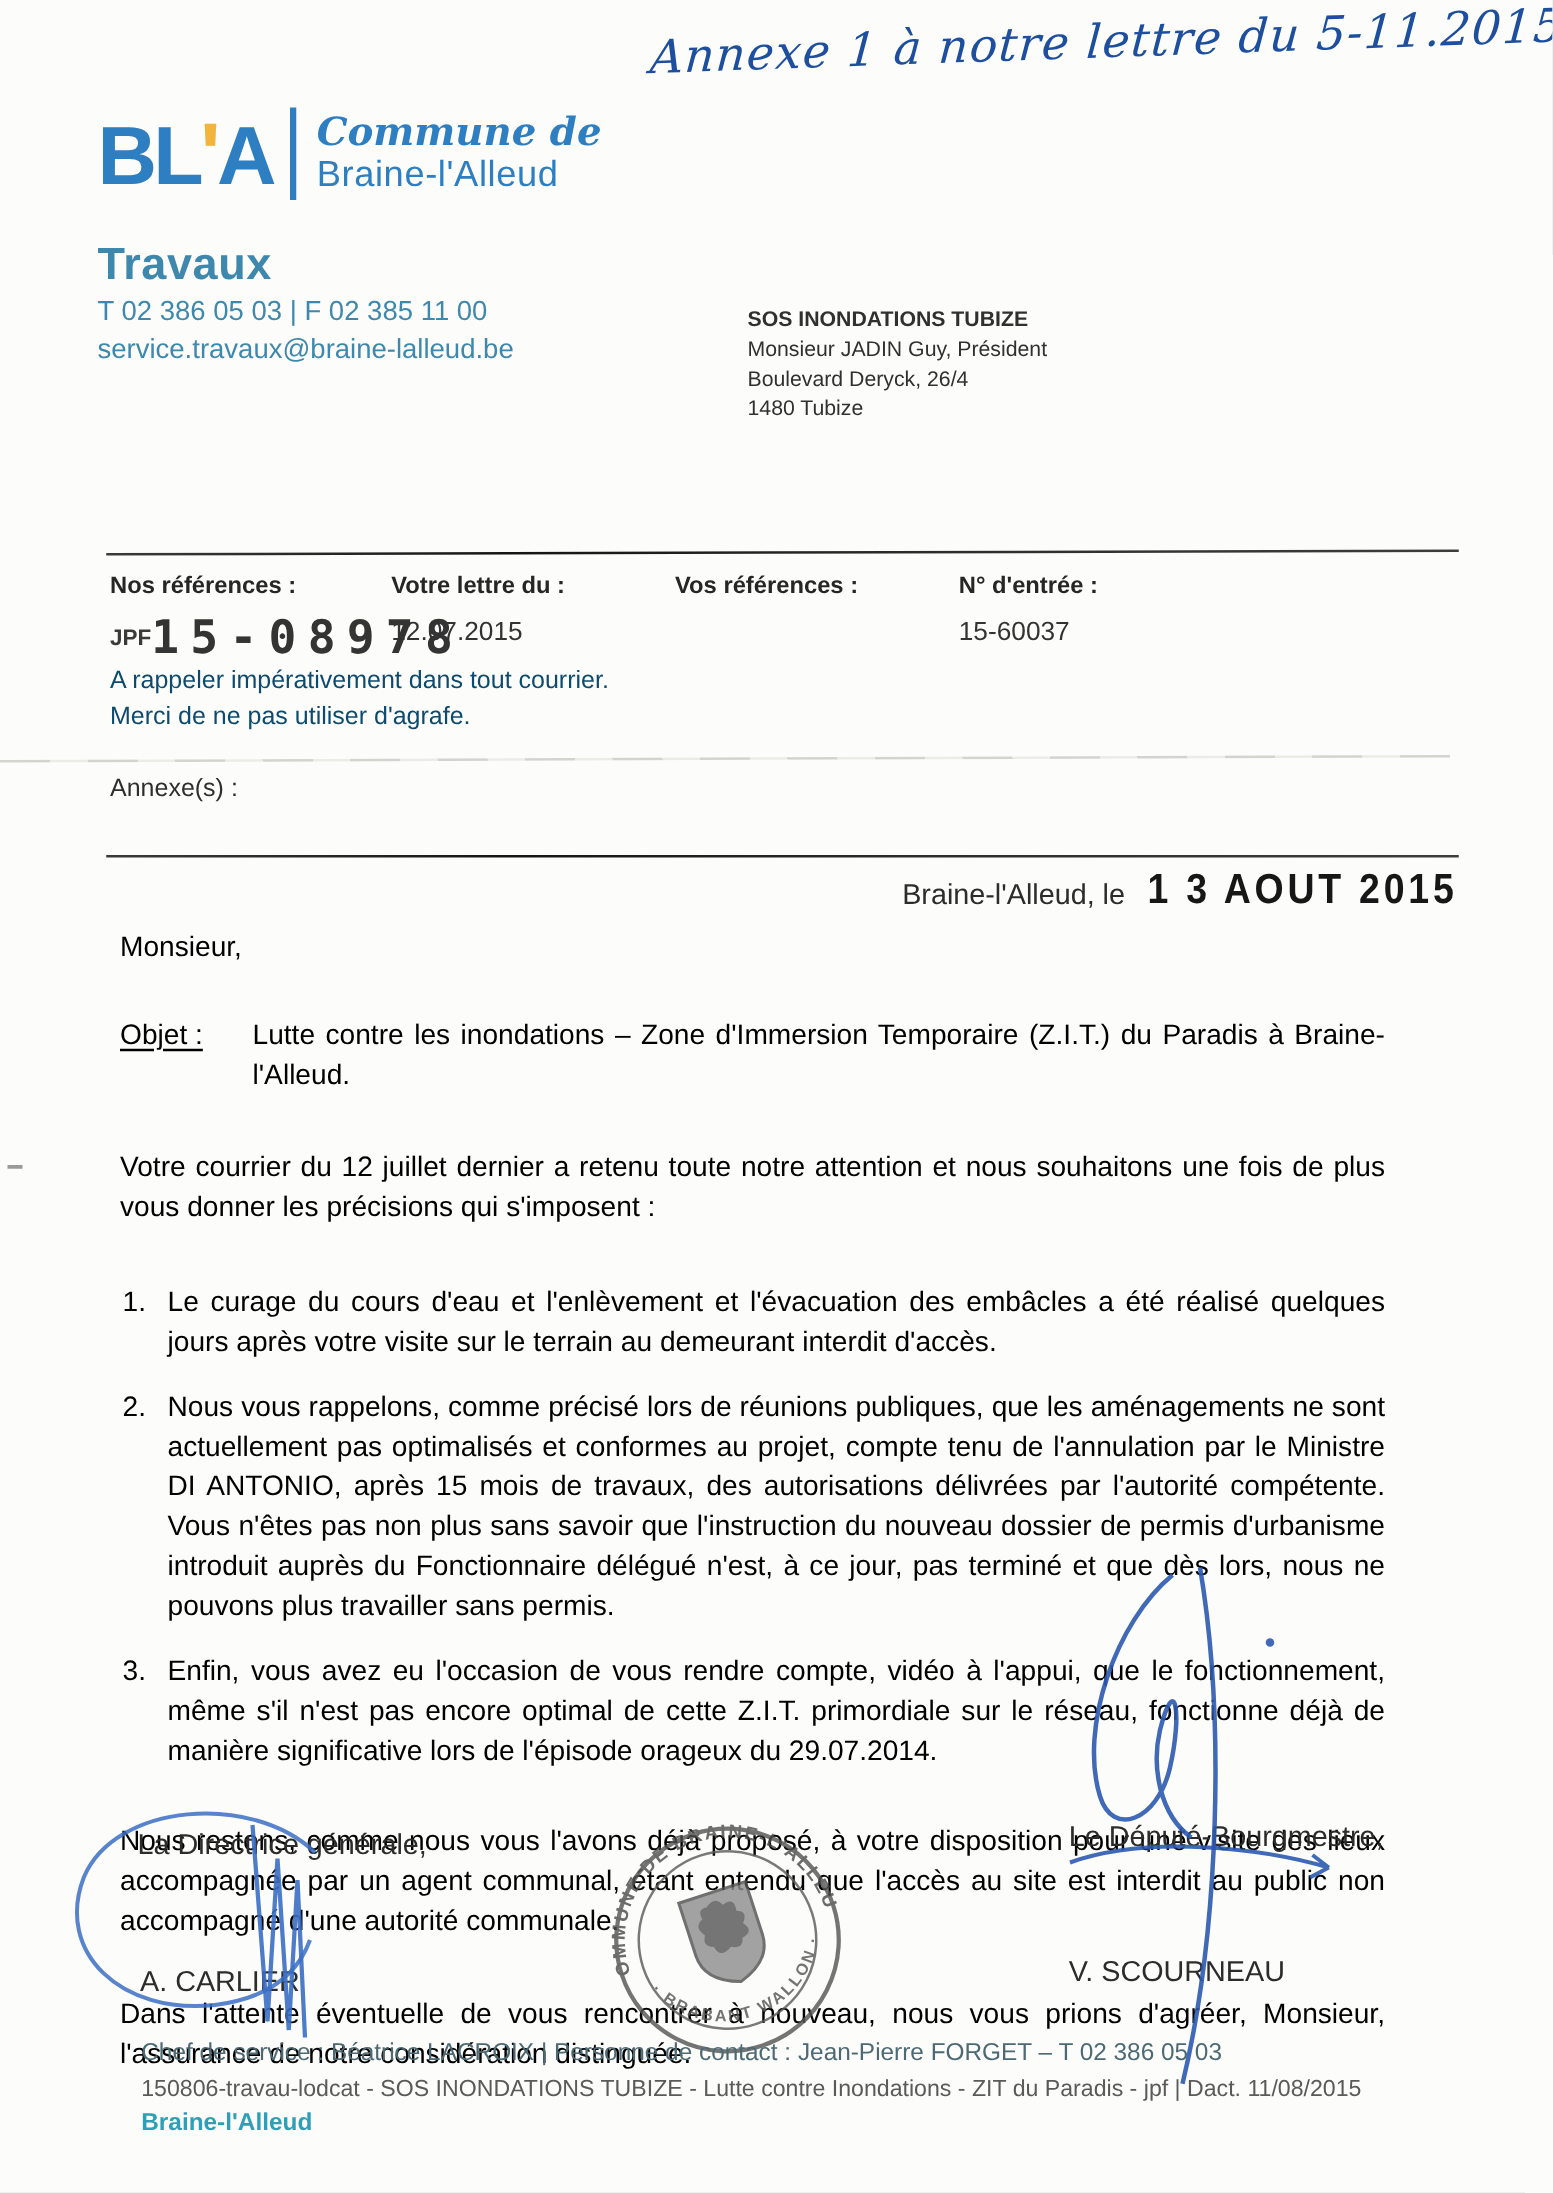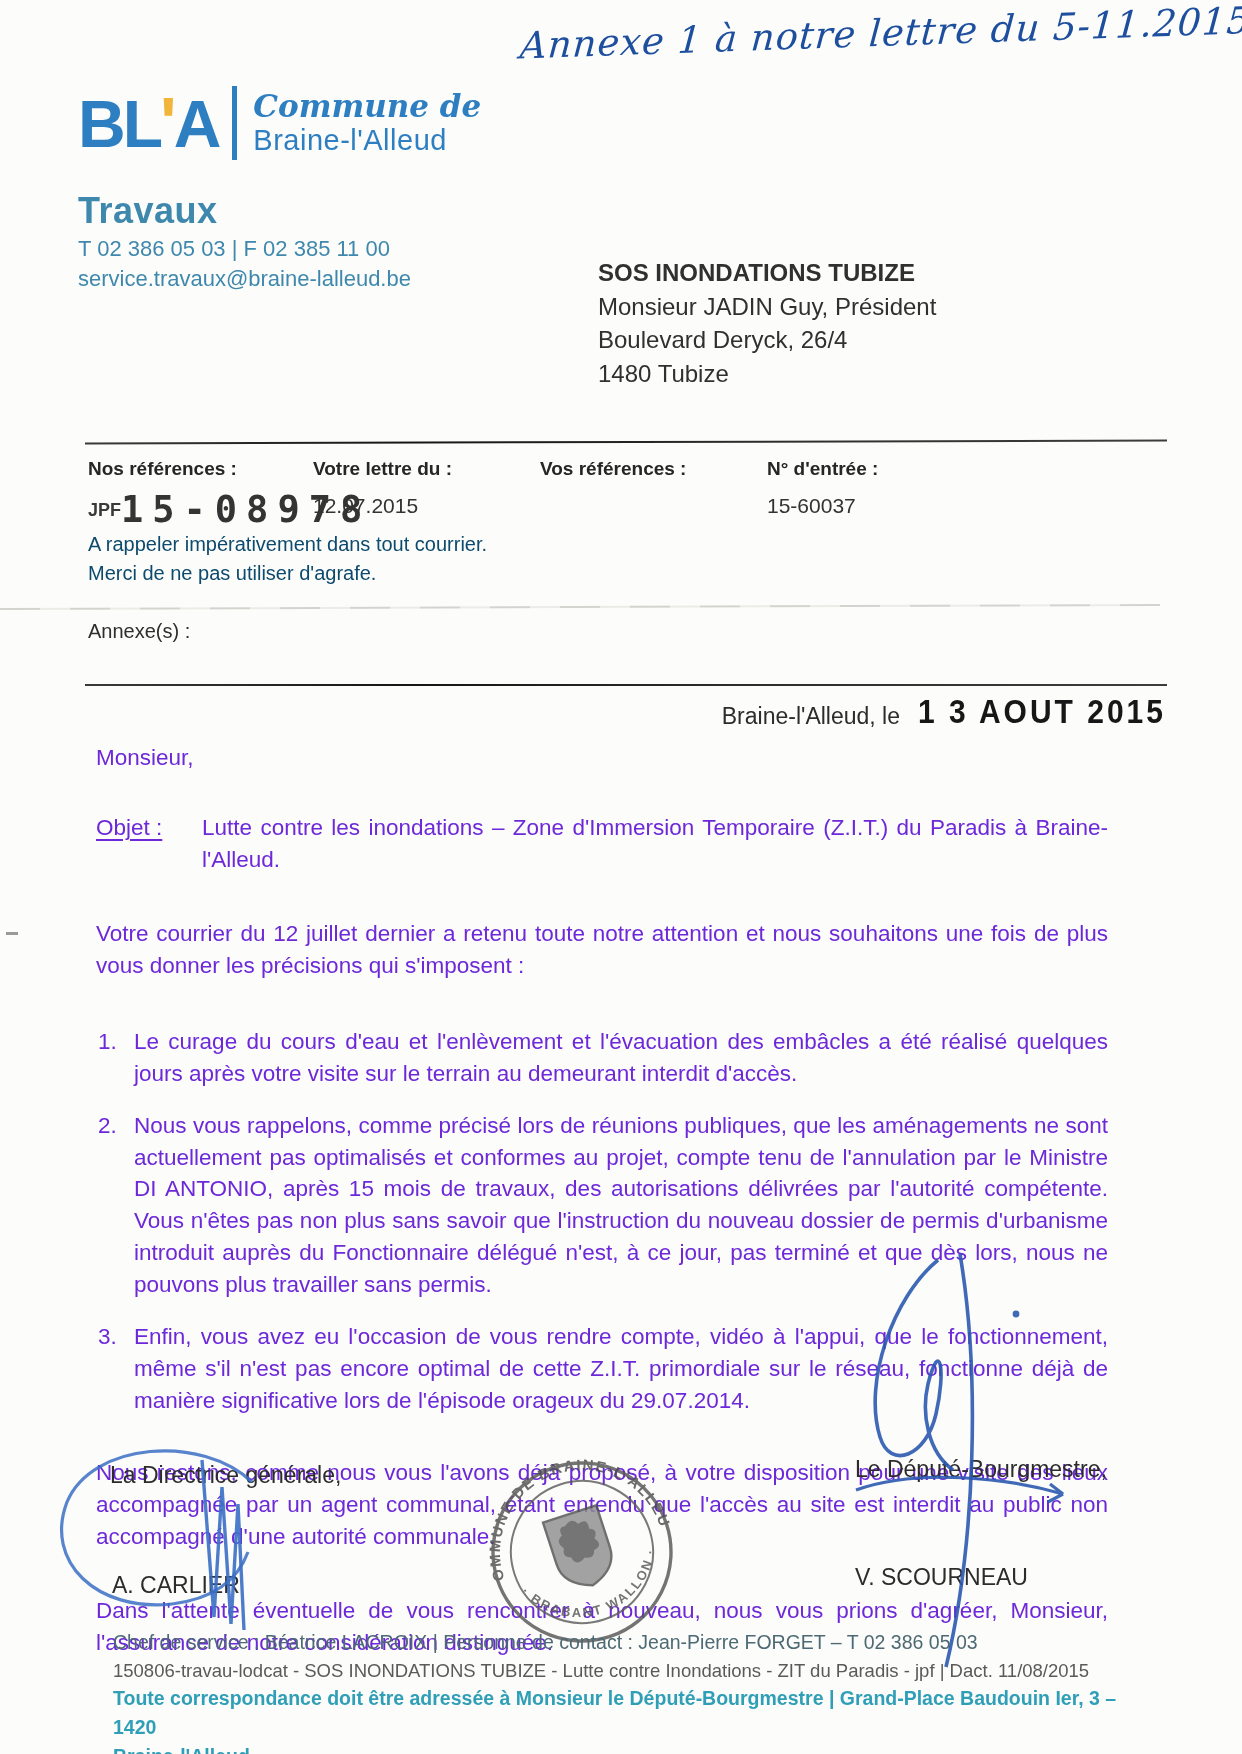--- a/index.html
+++ b/index.html
@@ -22,21 +22,21 @@
   .logo-apos { color:#f0b53a; font-size:70px; }
   .logo-bar { width:5px; height:74px; background:#2e7fc2; margin:0 16px 0 14px; }
   .logo-org { display:flex; flex-direction:column; color:#2e7fc2; }
   .logo-org-script { font-family:"DejaVu Serif", serif; font-style:italic; font-weight:bold; font-size:31px; line-height:1.1; }
   .logo-org-name { font-size:29px; line-height:1.2; letter-spacing:0.5px; }
   
   .dept { position:absolute; left:78px; top:190px; color:#3f88ad; }
   .dept-name { font-size:36px; font-weight:bold; letter-spacing:0.5px; }
   .dept-line { font-size:22px; margin-top:4px; }
   
-  .recipient { position:absolute; left:598px; top:256px; font-size:24px; line-height:1.4; color:#303030; }
+  .recipient { position:absolute; left:598px; top:244px; font-size:17px; line-height:1.4; color:#303030; }
   .recipient-org { font-weight:bold; }
   
   .rule { position:absolute; left:85px; width:1082px; height:2px;
           background:linear-gradient(90deg,#3a3a3a,#151515 30%,#2c2c2c 60%,#3d3d3d); }
   .rule1 { top:441px; transform:rotate(-0.15deg); }
   .rule2 { top:684px; }
   .fold {  position:absolute; left:0px; top:606px; width:1160px; height:2px;
            background:repeating-linear-gradient(90deg,#c9c9c4 0 40px, #e7e7e2 40px 70px);
            opacity:0.8; transform:rotate(-0.2deg); }
   .edge-dash { position:absolute; left:6px; top:932px; width:12px; height:3px; background:#9a9a9a; }
@@ -52,21 +52,21 @@
                letter-spacing:9px; color:#343434; }
   .ref-note { position:absolute; left:88px; top:530px; font-size:20px; line-height:1.45; color:#0c4a6e; }
   .annex { position:absolute; left:88px; top:620px; font-size:20px; color:#2e2e2e; }
   
   .dateline { position:absolute; right:76px; top:697px; display:flex; align-items:baseline; gap:18px; }
   .place { font-size:23px; color:#2c2c2c; }
   .date-stamp { font-size:30px; font-weight:bold; letter-spacing:3px; color:#171717;
                 transform:scaleY(1.12); transform-origin:bottom; }
   
   .body { position:absolute; left:96px; top:742px; width:1012px; font-size:22.5px;
-          line-height:1.42; color:#6d28d9; text-align:justify; }
+          line-height:1.42; color:#000000; text-align:justify; }
   .salutation { margin-bottom:38px; text-align:left; }
   .subject { position:relative; padding-left:106px; margin-bottom:42px; }
   .subject-label { position:absolute; left:0; top:0; text-decoration:underline; text-underline-offset:4px; }
   .intro { margin-bottom:44px; }
   .item { position:relative; padding-left:38px; margin-bottom:20px; }
   .item-num { position:absolute; left:2px; top:0; }
   .closing1 { margin-top:40px; }
   .closing2 { margin-top:42px; }
   
   .sig-title-left { position:absolute; left:110px; top:1462px; font-size:23px; color:#2c2c2c; }
@@ -210,18 +210,17 @@
     <text font-family="Liberation Sans, sans-serif" font-size="13" font-weight="bold" fill="#565656" letter-spacing="2">
       <textPath href="#arcBottom" startOffset="50%" text-anchor="middle">· BRABANT WALLON ·</textPath>
     </text>
     <path d="M 68,56 h 56 v 44 q 0,22 -28,31 q -28,-9 -28,-31 z" fill="#8f8f8f" stroke="#525252" stroke-width="2.4"></path>
     <path d="M 88,66 q 9,-7 13,2 q 11,-4 9,8 q 9,3 2,11 q 7,9 -4,11 q -2,9 -11,4 q -11,7 -13,-4 q -9,-3 -4,-11 q -7,-9 2,-13 q -2,-9 6,-8 z" fill="#4f4f4f" opacity="0.85"></path>
   </svg>
 
   <div class="footer">
     <div class="footer-l1">Chef de service : Béatrice LACROIX  |  Personne de contact : Jean-Pierre FORGET – T 02 386 05 03</div>
     <div class="footer-l2">150806-travau-lodcat - SOS INONDATIONS TUBIZE - Lutte contre Inondations - ZIT du Paradis - jpf  |  Dact. 11/08/2015</div>
-    <div class="footer-teal">Toute correspondance doit être adressée à Monsieur le Député-Bourgmestre  |  Grand-Place Baudouin Ier, 3 – 1420</div>
     <div class="footer-teal">Braine-l'Alleud</div>
 
   </div>
 
 </div>
 
 </body></html>

